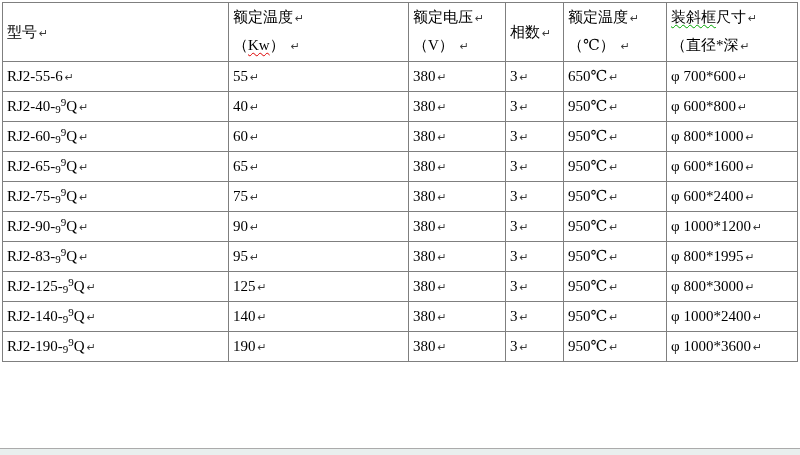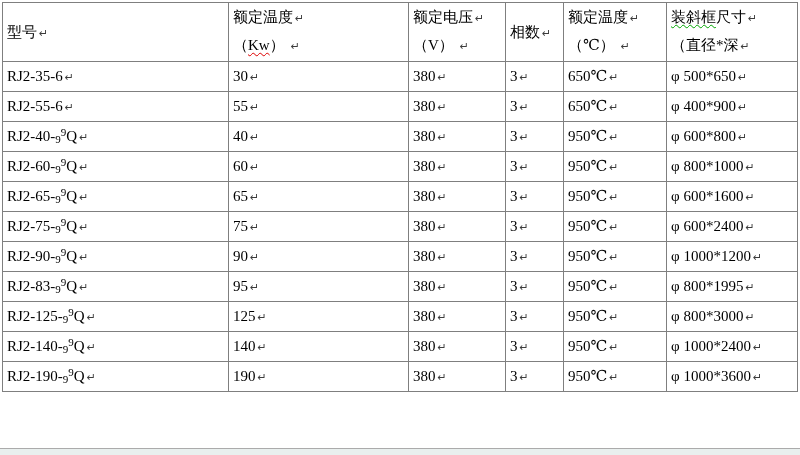--- a/index.html
+++ b/index.html
@@ -97,34 +97,26 @@
           <div class="hline"><span>（℃）</span><span class="cr sp">↵</span></div>
         </th>
         <th>
           <div class="hline"><span class="wavy-green">装斜框</span><span>尺寸</span><span class="cr">↵</span></div>
           <div class="hline"><span>（直径*深</span><span class="cr">↵</span></div>
         </th>
       </tr>
     </thead>
     <tbody>
         <tr>
-          <td><span>RJ2-35-6</span><span class="cr">↵</span></td>
-          <td><span>30</span><span class="cr">↵</span></td>
-          <td><span>380</span><span class="cr">↵</span></td>
-          <td><span>3</span><span class="cr">↵</span></td>
-          <td><span>650℃</span><span class="cr">↵</span></td>
-          <td><span>φ 500*650</span><span class="cr">↵</span></td>
-        </tr>
-        <tr>
           <td><span>RJ2-55-6</span><span class="cr">↵</span></td>
           <td><span>55</span><span class="cr">↵</span></td>
           <td><span>380</span><span class="cr">↵</span></td>
           <td><span>3</span><span class="cr">↵</span></td>
           <td><span>650℃</span><span class="cr">↵</span></td>
-          <td><span>φ 400*900</span><span class="cr">↵</span></td>
+          <td><span>φ 700*600</span><span class="cr">↵</span></td>
         </tr>
         <tr>
           <td><span>RJ2-40-</span><span class="m-small">9</span><span class="m-sup">9</span><span>Q</span><span class="cr">↵</span></td>
           <td><span>40</span><span class="cr">↵</span></td>
           <td><span>380</span><span class="cr">↵</span></td>
           <td><span>3</span><span class="cr">↵</span></td>
           <td><span>950℃</span><span class="cr">↵</span></td>
           <td><span>φ 600*800</span><span class="cr">↵</span></td>
         </tr>
         <tr>

